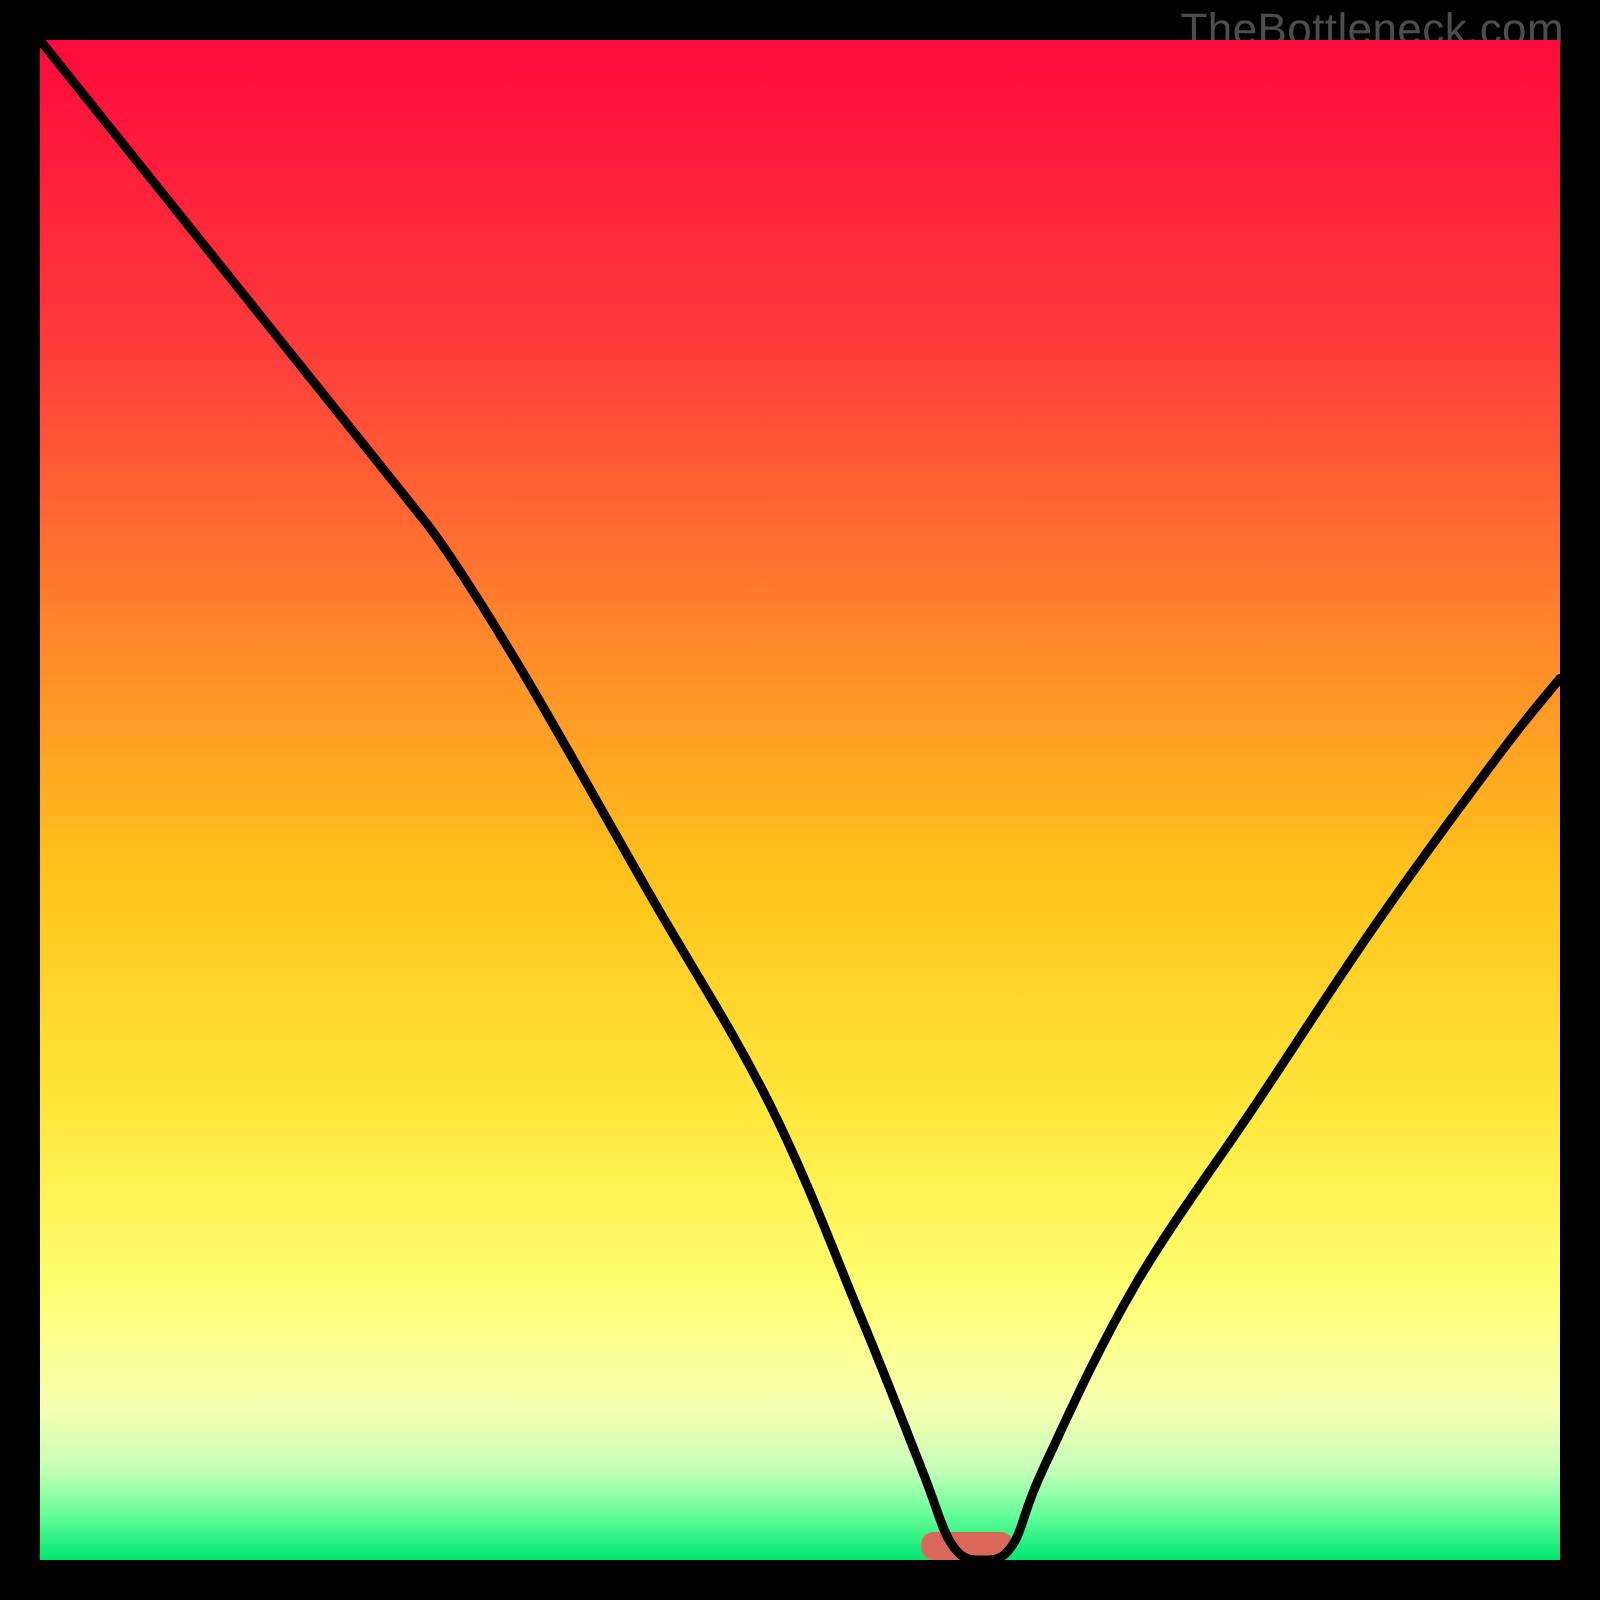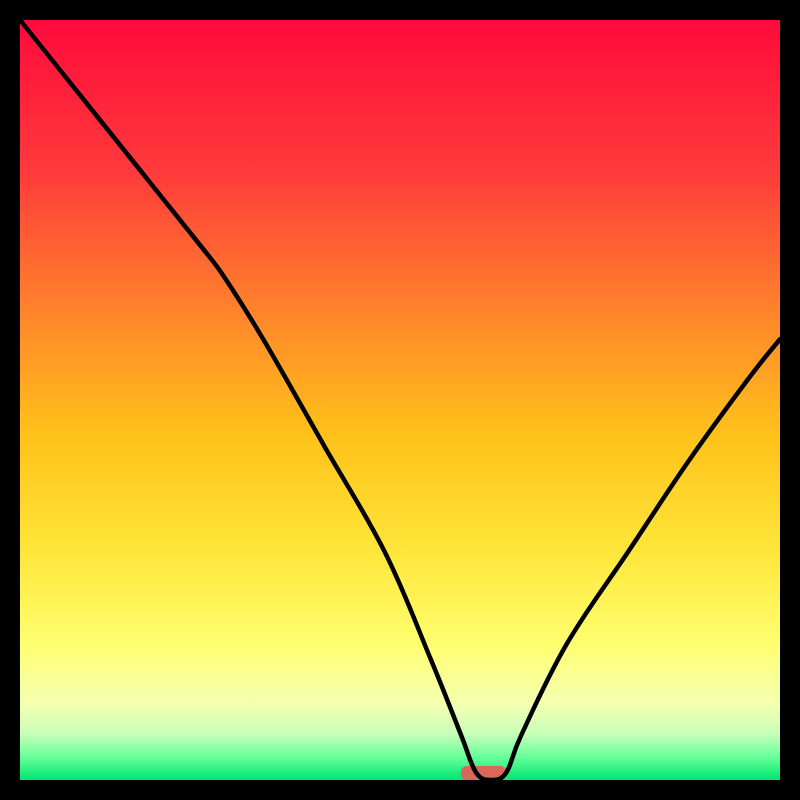--- a/index.html
+++ b/index.html
@@ -37,20 +37,21 @@
     letter-spacing: 0.2px;
     user-select: none;
   }
   svg { display: block; }
 </style>
 </head>
 <body>
 
 <div class="frame">
 
+  <div class="watermark">TheBottleneck.com</div>
 
   <div class="plot">
     <svg id="chart-svg" width="760" height="760" viewBox="0 0 760 760">
       <defs>
         <linearGradient id="bg-grad" x1="0" y1="0" x2="0" y2="1">
             <stop offset="0%" stop-color="#ff0a3c"></stop>
             <stop offset="20%" stop-color="#ff3b3b"></stop>
             <stop offset="40%" stop-color="#ff8a2a"></stop>
             <stop offset="55%" stop-color="#ffc31a"></stop>
             <stop offset="70%" stop-color="#ffe63a"></stop>

